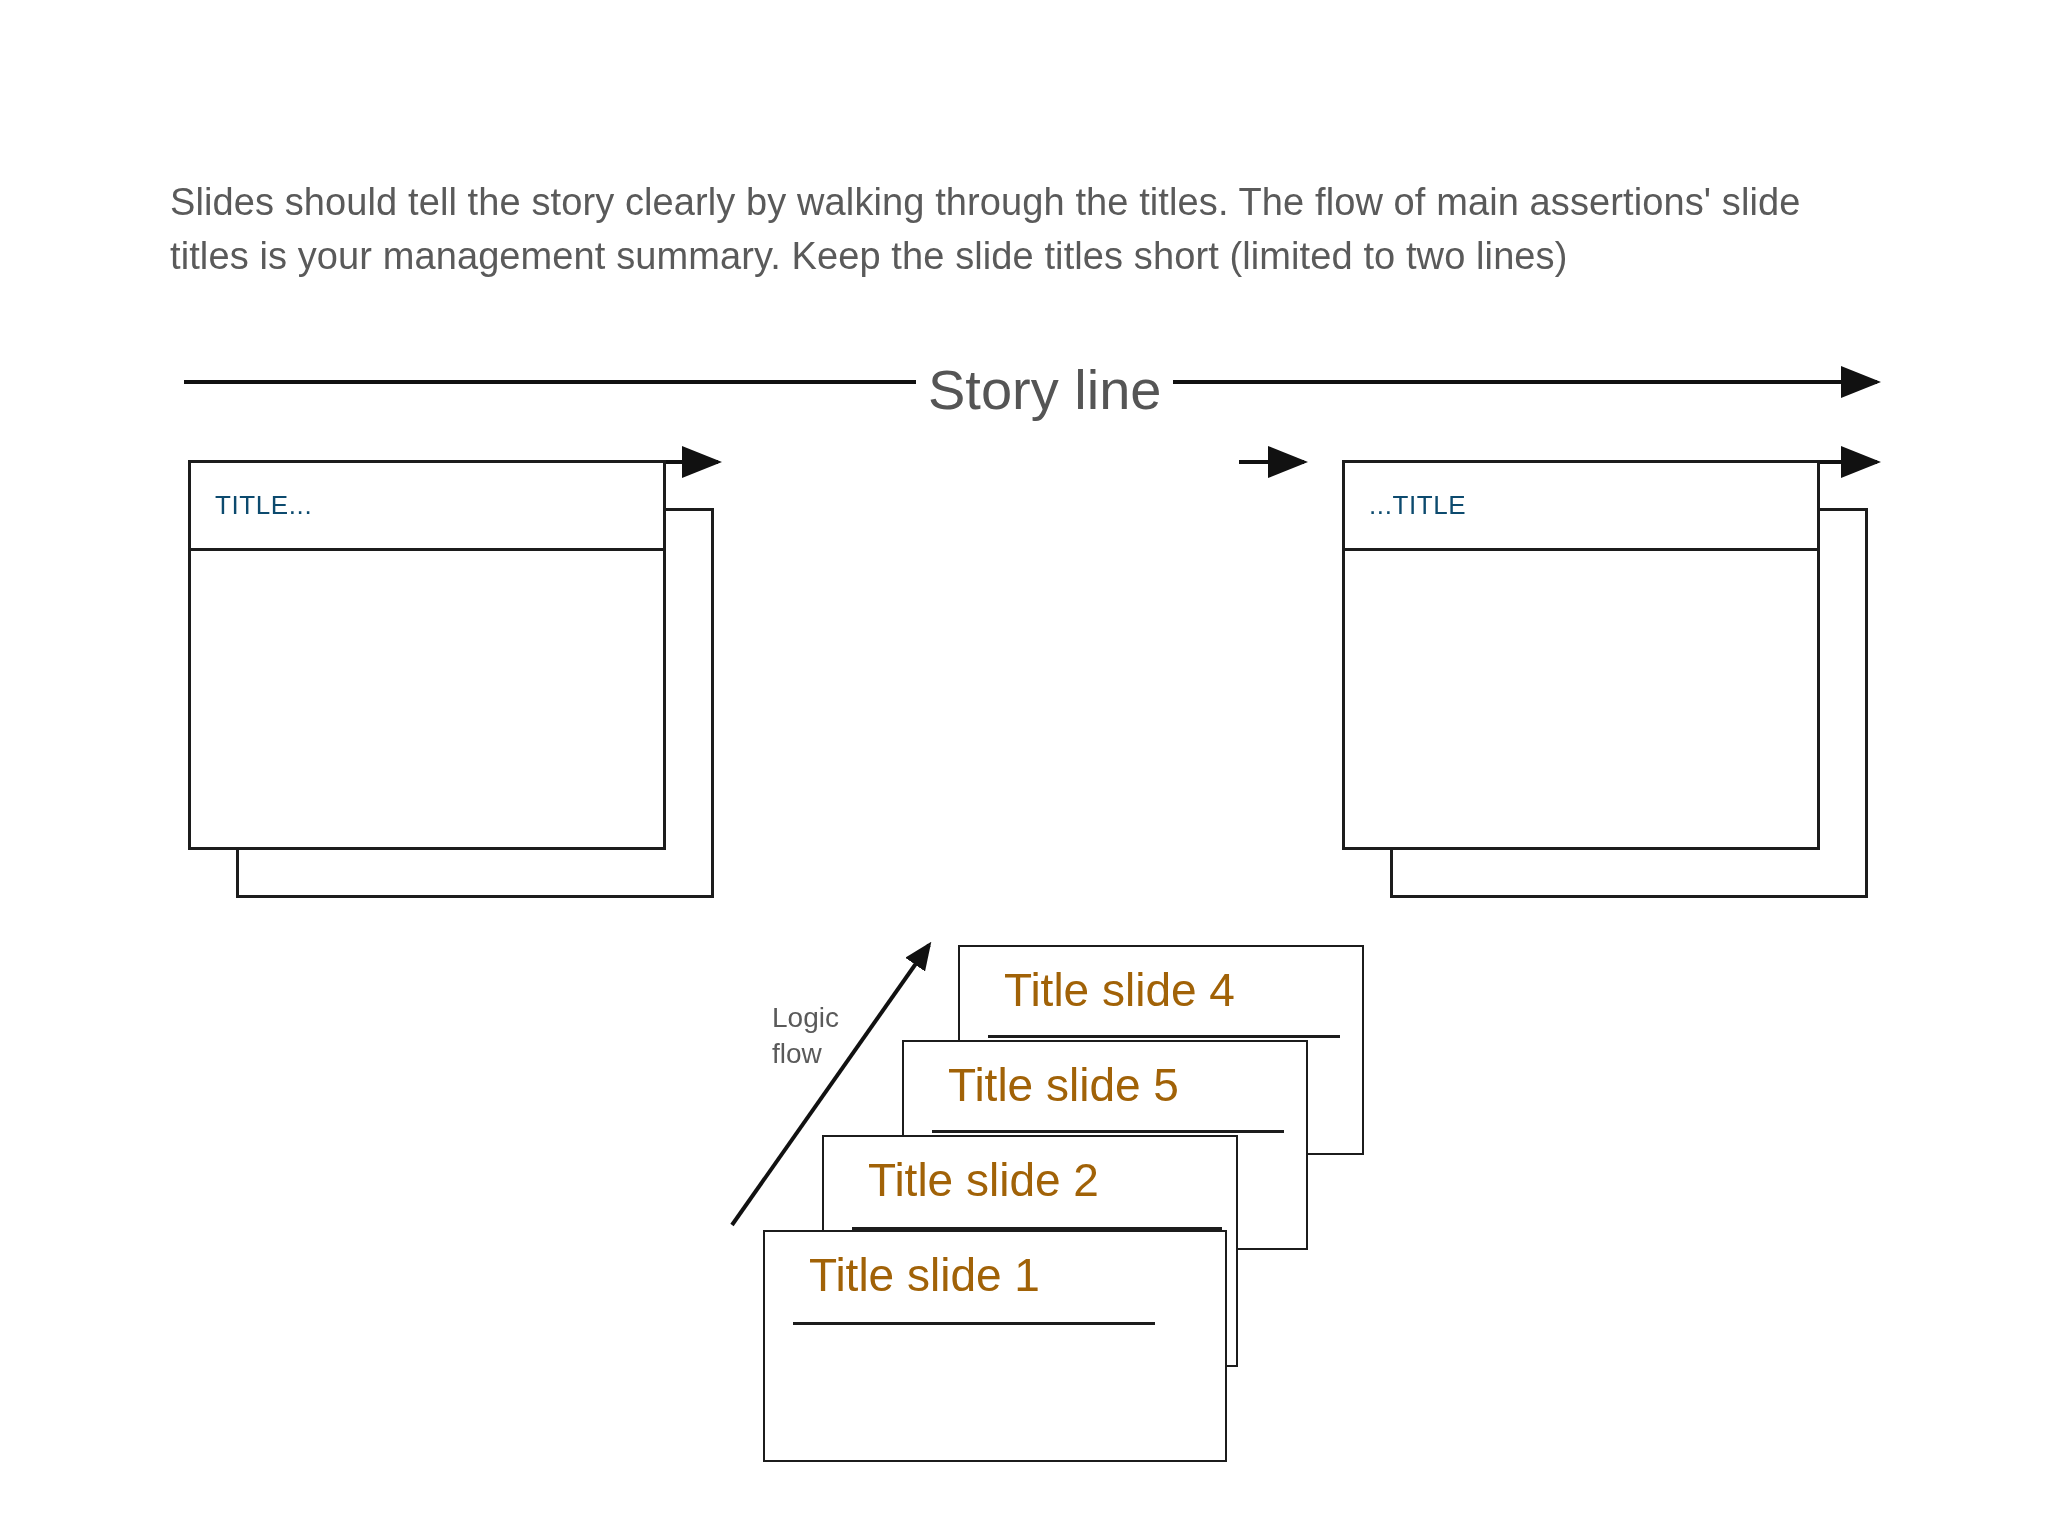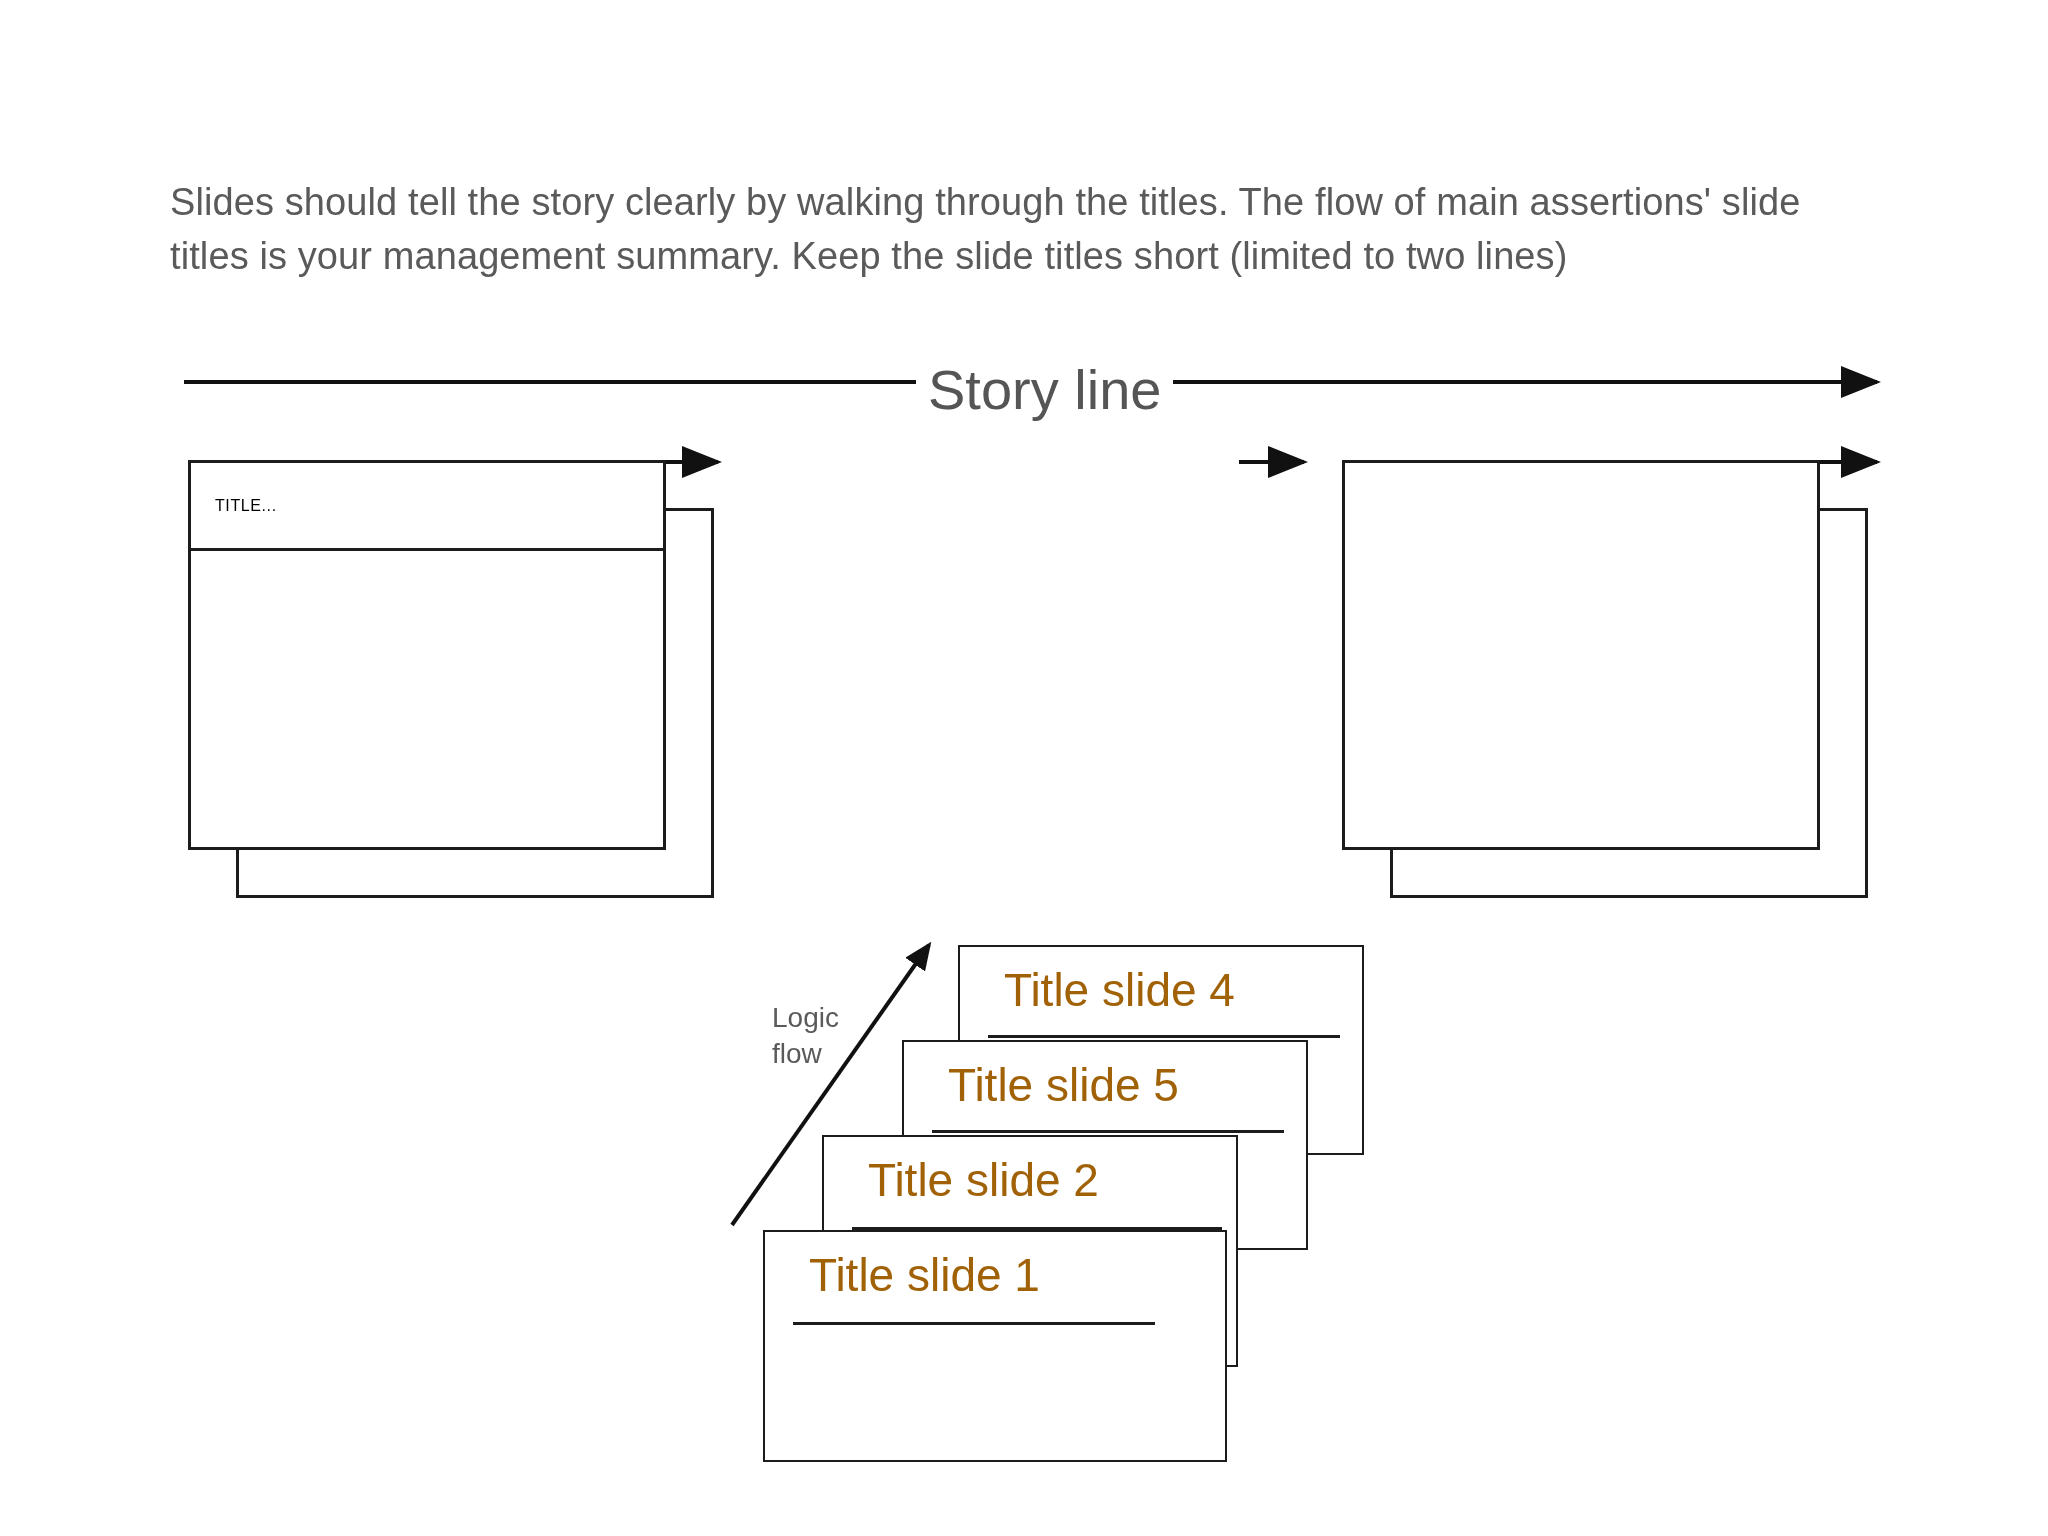--- a/index.html
+++ b/index.html
@@ -83,22 +83,22 @@
   }
   .slide-frame .titlebar {
     height: 88px;
     border-bottom: 3px solid #1c1c1c;
     box-sizing: border-box;
     display: flex;
     align-items: center;
     padding-left: 24px;
   }
   .slide-frame .titlebar span {
-    font-size: 16px;
-    color: #000000;
+    font-size: 26px;
+    color: #0c4a6e;
     letter-spacing: 0.6px;
   }
   .slide-frame .body { height: 100%; }
 
   
   #logicflow-label {
     position: absolute;
     left: 740px;
     top: 1000px;
     width: 180px;
@@ -179,20 +179,23 @@
         <span>TITLE...</span>
       </div>
       <div class="body"></div>
     </div>
   </div>
 
 
   <div class="slide-frame" style="left:1310px; top:460px;">
     <div class="shadow"></div>
     <div class="card">
+      <div class="titlebar">
+        <span>...TITLE</span>
+      </div>
       <div class="body"></div>
     </div>
   </div>
 
   <div id="logicflow-label">Logic
 flow</div>
 
   <div class="stack-card" id="stack-card-4">
     <div class="stack-title">Title slide 4</div>
     <div class="stack-rule"></div>

